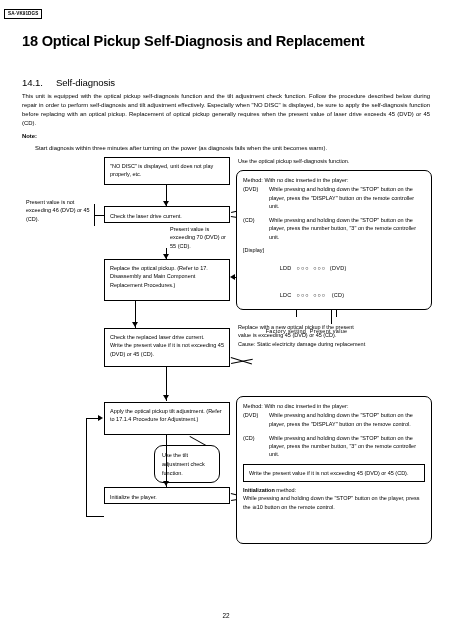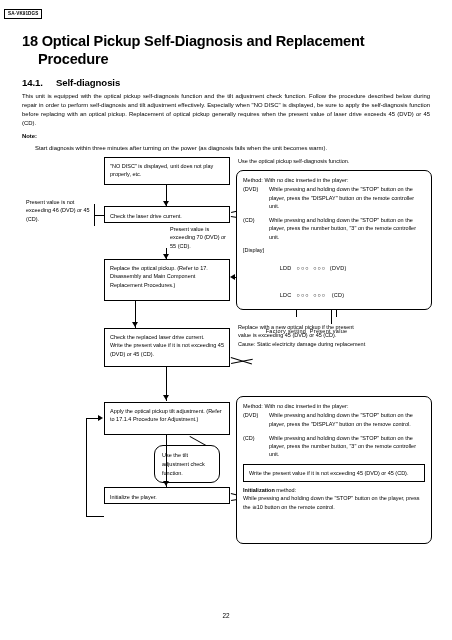--- a/index.html
+++ b/index.html
@@ -49,21 +49,21 @@
   }
   .chap-title .cont {
     display: block;
     padding-left: 16px;
   }
   .sec-title {
     position: absolute;
     left: 22px;
     top: 77px;
     font-size: 9.6px;
-    font-weight: bold;
+    font-weight: normal;
     letter-spacing: -0.1px;
   }
   .sec-title .num { display: inline-block; width: 34px; }
 
   
   .body-par {
     position: absolute;
     left: 22px;
     top: 92px;
     width: 408px;
@@ -211,21 +211,20 @@
 </style>
 </head>
 <body>
 
 <div class="page">
 
   <div class="model-tag">SA-VK91DGS</div>
 
   <div class="chap-title">
     <span>18 Optical Pickup Self-Diagnosis and Replacement</span>
-    <span class="cont">Procedure</span>
   </div>
 
   <div class="sec-title">
     <span class="num">14.1.</span><span>Self-diagnosis</span>
   </div>
 
   <div class="body-par">This unit is equipped with the optical pickup self-diagnosis function and the tilt adjustment check function. Follow the procedure described below during repair in order to perform self-diagnosis and tilt adjustment effectively. Especially when "NO DISC" is displayed, be sure to apply the self-diagnosis function before replacing with an optical pickup. Replacement of optical pickup generally requires when the present value of laser drive exceeds 45 (DVD) or 45 (CD).</div>
   <div class="note-label">Note:</div>
   <div class="note-text">Start diagnosis within three minutes after turning on the power (as diagnosis fails when the unit becomes warm).</div>
 

